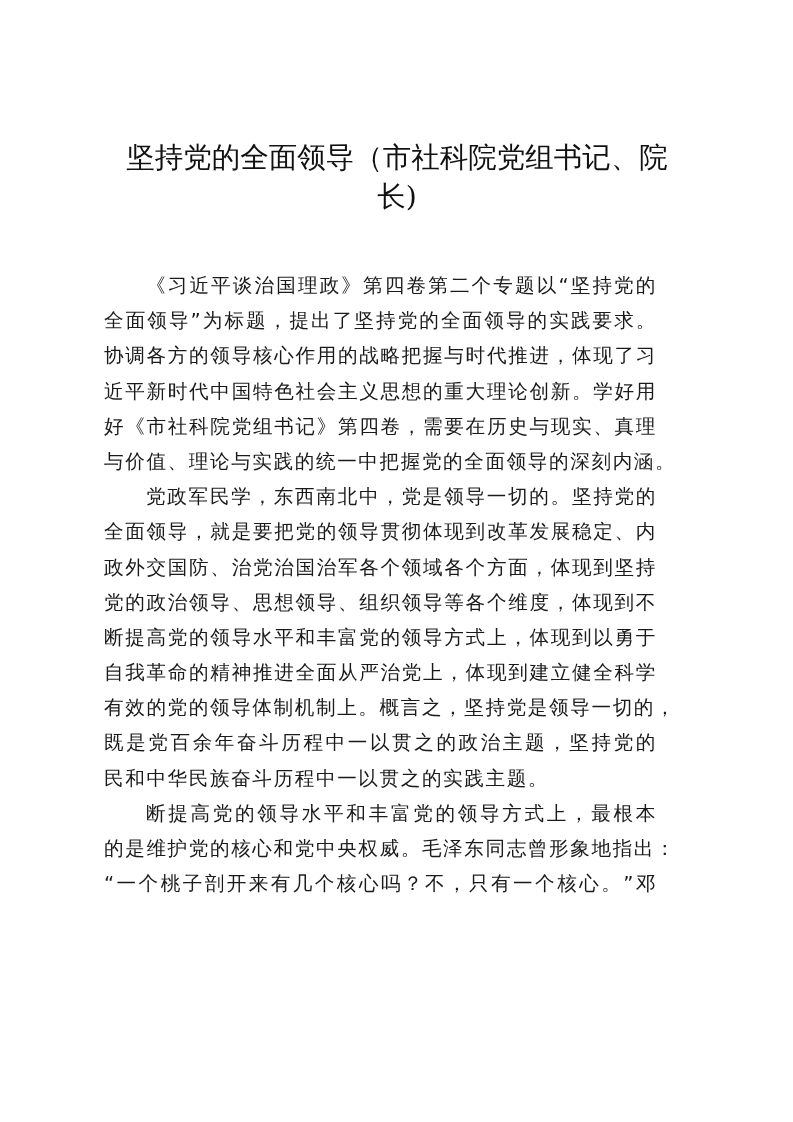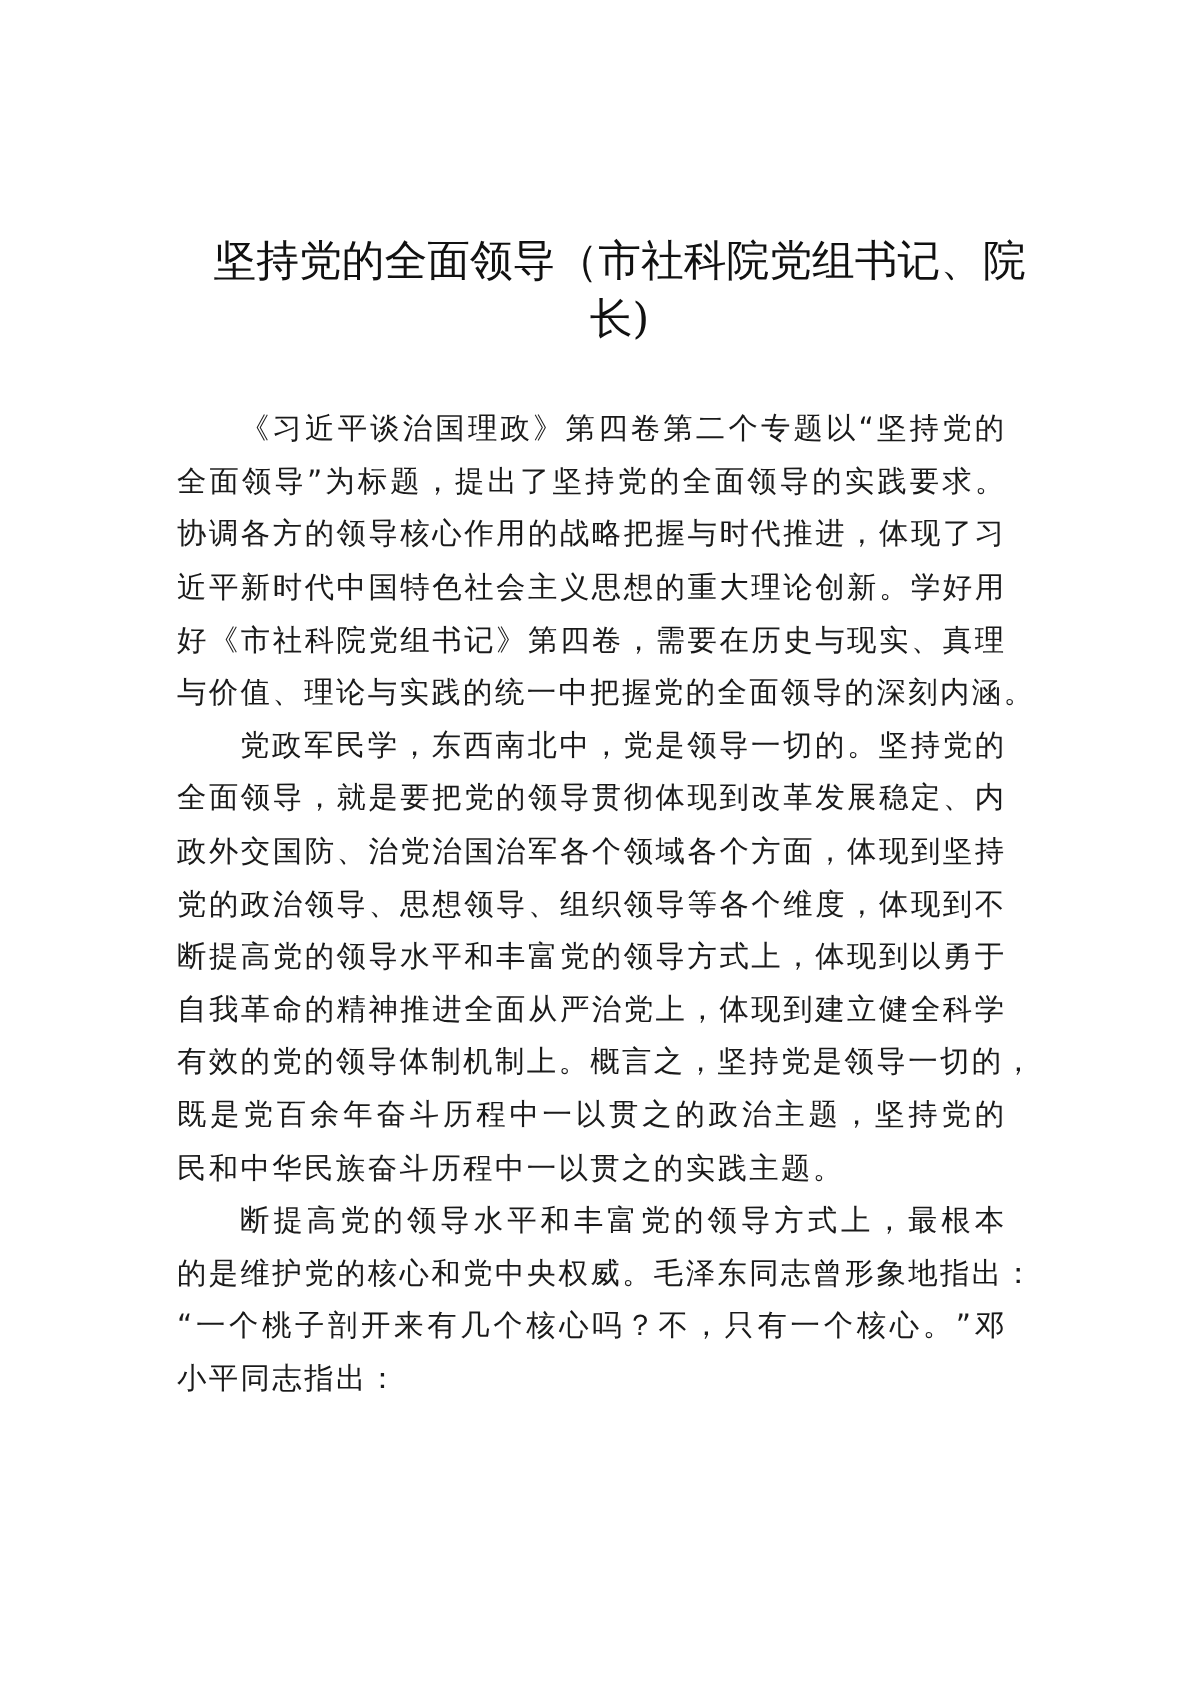--- a/index.html
+++ b/index.html
@@ -20,36 +20,36 @@
       top: 0;
       width: 793px;
       height: 1122px;
       background: #ffffff;
     }
     .title {
       position: absolute;
       left: 119px;
       top: 138px;
       width: 556px;
-      margin: 16px;
+      margin: 0;
       font-family: "DejaVu Serif", "Liberation Serif", serif;
       font-weight: normal;
       font-size: 28.5px;
       line-height: 39px;
       text-align: center;
       color: #111111;
       letter-spacing: 0px;
     }
     .title .line {
       display: block;
       white-space: nowrap;
     }
     .body {
       position: absolute;
-      left: 118px;
+      left: 104px;
       top: 268px;
       width: 553px;
       font-family: "DejaVu Sans", "Liberation Sans", sans-serif;
       font-size: 19.6px;
       line-height: 35.2px;
       color: #1a1a1a;
       letter-spacing: 1.6px;
     }
     .body .ln {
       display: block;
@@ -96,17 +96,16 @@
       <span class="ln">自我革命的精神推进全面从严治党上，体现到建立健全科学</span>
       <span class="ln">有效的党的领导体制机制上。概言之，坚持党是领导一切的，</span>
       <span class="ln">既是党百余年奋斗历程中一以贯之的政治主题，坚持党的</span>
       <span class="ln last">民和中华民族奋斗历程中一以贯之的实践主题。</span>
     </div>
 
     <div>
       <span class="ln indent">断提高党的领导水平和丰富党的领导方式上，最根本</span>
       <span class="ln">的是维护党的核心和党中央权威。毛泽东同志曾形象地指出：</span>
       <span class="ln">“一个桃子剖开来有几个核心吗？不，只有一个核心。”邓</span>
-      <span class="ln last">小平同志指出：</span>
     </div>
 
   </div>
 </div>
 
 </body></html>

